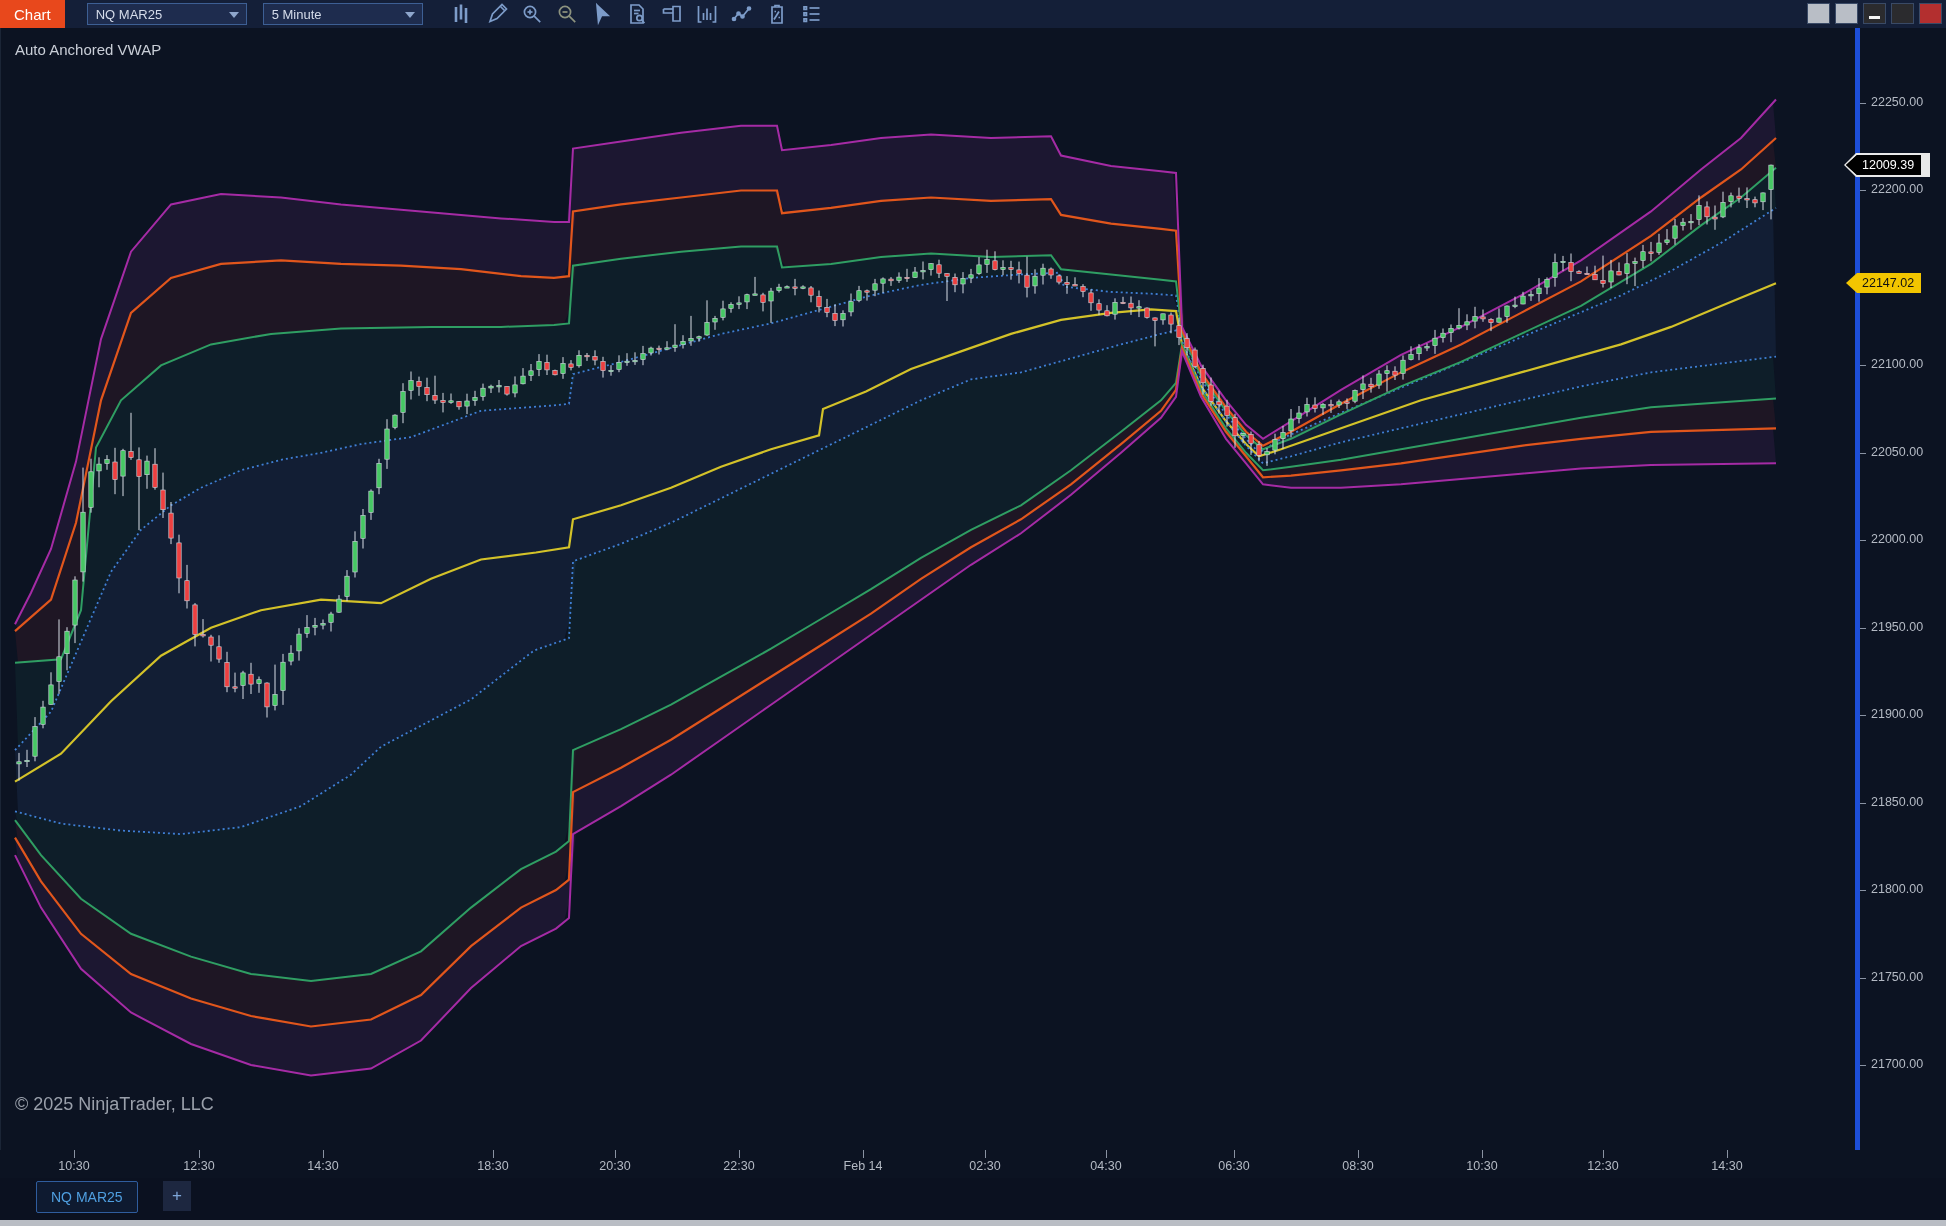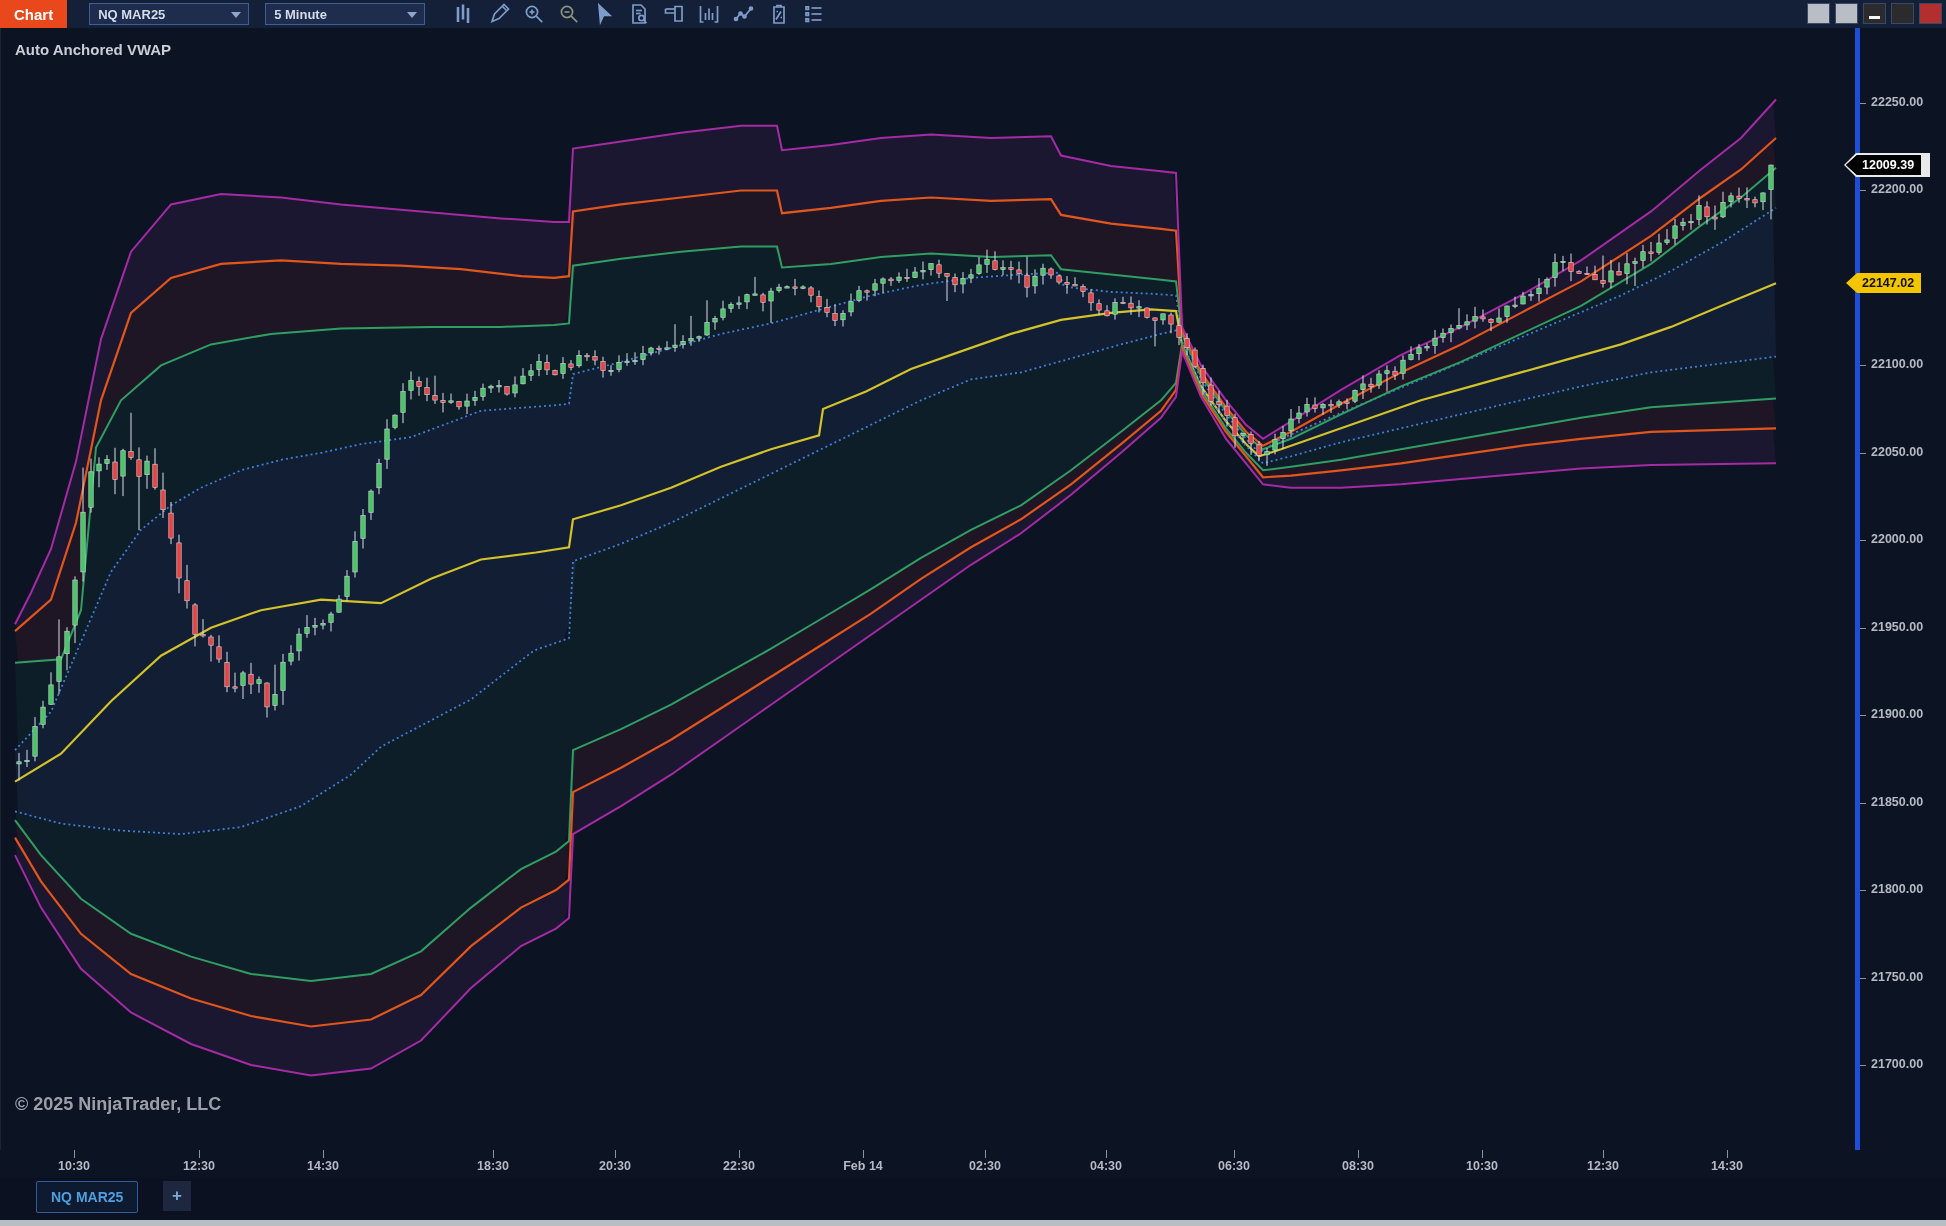--- a/index.html
+++ b/index.html
@@ -1,16 +1,16 @@
 <!DOCTYPE html>
 <html><head>
 <meta charset="utf-8">
 <style>
   html,body{margin:0;padding:0;background:#0a101d;font-family:"Liberation Sans",sans-serif;}
-  #app{position:relative;width:1946px;height:1226px;background:#0c1322;overflow:hidden;font-weight:bold;}
+  #app{position:relative;width:1946px;height:1226px;background:#0c1322;overflow:hidden;}
 
   
   .toolbar{position:absolute;left:0;top:0;width:1946px;height:28px;background:#141f38;display:flex;align-items:center;}
   .chart-btn{height:28px;padding:0 14px;background:#e8481c;color:#fff;font-size:15px;display:flex;align-items:center;cursor:default;}
   .dd{position:relative;height:22px;margin-left:22px;width:160px;background:#1e2c4e;border:1px solid #3d5f94;color:#d5dcea;font-size:13px;display:flex;align-items:center;padding:0 8px;box-sizing:border-box;}
   .dd .caret{position:absolute;right:7px;top:8px;width:0;height:0;border-left:5px solid transparent;border-right:5px solid transparent;border-top:6px solid #8ea6cc;}
   .iconbar{display:flex;align-items:center;margin-left:26px;gap:9px;}
   .tool-icon{width:26px;height:24px;display:flex;align-items:center;justify-content:center;cursor:default;}
   .win-controls{position:absolute;right:4px;top:3px;display:flex;gap:5px;}
   .win-btn{width:23px;height:21px;border:1px solid #3a4a66;box-sizing:border-box;display:flex;align-items:center;justify-content:center;}

